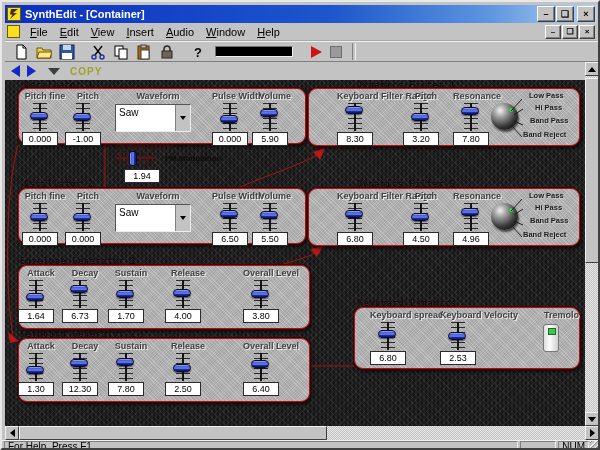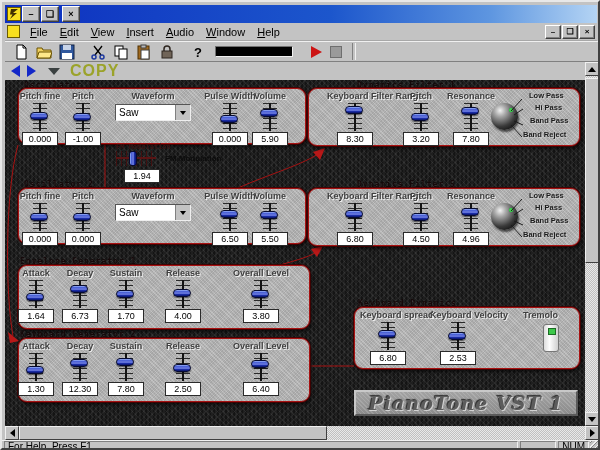--- a/index.html
+++ b/index.html
@@ -37,53 +37,53 @@
   .tsep{width:2px;height:17px;border-left:1px solid #808080;border-right:1px solid #f0f0f0;margin-left:4px;flex:none;}
   
   .navbar{position:absolute;left:3px;top:60px;width:580px;height:18px;background:#c3c3c3;
     display:flex;align-items:center;padding:0 3px;box-sizing:border-box;}
   .navbtn{width:15px;height:15px;display:flex;align-items:center;justify-content:center;flex:none;margin-right:1px;}
   .tri-l{width:0;height:0;border-right:9px solid #1428c8;border-top:6px solid transparent;border-bottom:6px solid transparent;}
   .tri-r{width:0;height:0;border-left:9px solid #1428c8;border-top:6px solid transparent;border-bottom:6px solid transparent;}
   .patchbox{width:128px;height:15px;border:1px solid;border-color:#707070 #f0f0f0 #f0f0f0 #707070;
     box-shadow:inset 1px 1px 0 #404040;background:#fff;font:11px "Liberation Sans",sans-serif;padding:0 3px;margin:0 2px;}
   .ddarrow{width:0;height:0;border-top:7px solid #3a4040;border-left:6px solid transparent;border-right:6px solid transparent;margin:0 10px 0 8px;}
-  .copylabel{font-size:16px;font-weight:bold;letter-spacing:1px;color:#9ba32a;}
+  .copylabel{font-size:10px;font-weight:bold;letter-spacing:1px;color:#9ba32a;}
   
   .canvas{position:absolute;left:3px;top:78px;width:580px;height:346px;overflow:hidden;
     background-color:#1f1f1f;
     background-image:
       repeating-linear-gradient(45deg,rgba(255,255,255,.06) 0 1px,transparent 1px 4px),
       repeating-linear-gradient(135deg,rgba(255,255,255,.05) 0 1px,transparent 1px 4px),
       repeating-linear-gradient(90deg,rgba(0,0,0,.35) 0 2px,transparent 2px 4px);}
   .wires{position:absolute;left:0;top:0;pointer-events:none;}
   .panel{position:absolute;border:1px solid #a81212;border-radius:9px;
     background-color:#b2b2b2;
     background-image:
       repeating-linear-gradient(45deg,rgba(255,255,255,.22) 0 1px,transparent 1px 3px),
       repeating-linear-gradient(-45deg,rgba(50,50,50,.10) 0 1px,transparent 1px 2px);
     box-shadow:0 0 0 1px rgba(70,0,0,.85),2px 3px 3px rgba(0,0,0,.55);}
   .ptitle{position:absolute;font:bold 8px "DejaVu Sans Mono",monospace;color:#15090a;letter-spacing:1px;
     text-shadow:0 1px 0 rgba(160,140,140,.18);white-space:nowrap;}
   
   .vslider{position:absolute;top:2px;width:56px;text-align:center;}
   .slabel{font:bold 9px "Liberation Sans",sans-serif;color:#3f3f3f;text-shadow:1px 1px 0 rgba(242,242,242,.95);
-    white-space:nowrap;height:11px;}
+    white-space:nowrap;height:11px;margin-left:10px;}
   .strack{position:relative;width:14px;height:28px;margin:1px auto 1px auto;
     background:
       linear-gradient(90deg,transparent 6px,#141414 6px 8px,transparent 8px),
       repeating-linear-gradient(180deg,#2a2a2a 0 1px,transparent 1px 5px);}
   .sknob{position:absolute;left:-3px;width:18px;height:8px;border-radius:4px;border:1px solid #060a30;box-sizing:border-box;
     background:linear-gradient(180deg,#9cb4f8 0%,#2238c8 38%,#e8eeff 50%,#2238c8 62%,#0a1464 100%);
     box-shadow:0 1px 1px rgba(0,0,0,.5);}
   .svalue{width:34px;height:12px;margin:1px auto 0 auto;background:#fff;border:1px solid #2a2a2a;
     font:9px "Liberation Sans",sans-serif;color:#000;overflow:hidden;line-height:12px;}
   
   .combo-wrap{position:absolute;top:2px;width:76px;text-align:center;}
-  .combo{display:flex;width:76px;height:17px;margin-top:2px;border:1px solid;border-color:#555 #eee #eee #555;
+  .combo{display:flex;width:76px;height:28px;margin-top:2px;border:1px solid;border-color:#555 #eee #eee #555;
     background:#fff;box-sizing:border-box;}
   .combo-text{flex:1;font:10px "Liberation Sans",sans-serif;color:#000;text-align:left;padding:2px 0 0 3px;}
   .combo-btn{width:14px;background:#c3c3c3;border-left:1px solid #808080;display:flex;align-items:center;justify-content:center;}
   .carrow{width:0;height:0;border-top:4px solid #000;border-left:3px solid transparent;border-right:3px solid transparent;}
   
   .knob{position:absolute;width:27px;height:27px;border-radius:50%;
     background:radial-gradient(circle at 34% 28%,#f2f2f2 0%,#a8a8a8 22%,#3a3a3a 60%,#000 95%);
     box-shadow:1px 2px 2px rgba(0,0,0,.6);}
   .kdot{position:absolute;left:18px;top:5px;width:4px;height:4px;border-radius:50%;background:#41d84d;box-shadow:0 0 1px #063;}
   .fmode{position:absolute;font:bold 7.5px "Liberation Sans",sans-serif;color:#1c1c1c;
@@ -93,21 +93,21 @@
   .fm-track{position:absolute;width:40px;height:15px;
     background:
       linear-gradient(180deg,transparent 6px,#5a1414 6px 8px,transparent 8px),
       repeating-linear-gradient(90deg,#401010 0 1px,transparent 1px 5px);}
   .fm-knob{position:absolute;top:0;width:8px;height:15px;border-radius:3px;border:1px solid #060a30;box-sizing:border-box;
     background:linear-gradient(90deg,#9cb4f8 0%,#2238c8 38%,#e8eeff 50%,#2238c8 62%,#0a1464 100%);}
   .fm-label{position:absolute;font:bold 8px "Liberation Sans",sans-serif;color:#0c0c0c;white-space:nowrap;}
   .fm-value{position:absolute;width:34px;height:12px;background:#fff;border:1px solid #2a2a2a;
     font:9px "Liberation Sans",sans-serif;text-align:center;line-height:12px;}
   
-  .sw-wrap{position:absolute;text-align:left;width:56px;}
+  .sw-wrap{position:absolute;text-align:right;width:56px;}
   .switch{width:16px;height:28px;margin:3px auto 0 auto;border-radius:3px;background:linear-gradient(90deg,#ddd,#fdfdfd 40%,#cfcfcf);
     border:1px solid #777;box-sizing:border-box;position:relative;}
   .led{position:absolute;left:4px;top:3px;width:6px;height:5px;background:#3cc84a;border:1px solid #1c6a24;}
   
   .brand{position:absolute;background:linear-gradient(180deg,#a2a2a2,#8c8c8c);
     background-image:repeating-linear-gradient(45deg,rgba(255,255,255,.15) 0 1px,transparent 1px 3px),linear-gradient(180deg,#a2a2a2,#8c8c8c);
     border:2px solid;border-color:#c8c8c8 #5a5a5a #5a5a5a #c8c8c8;box-sizing:border-box;
     display:flex;align-items:center;justify-content:center;}
   .brand span{font:italic bold 19px "DejaVu Serif",serif;color:#5c5c5c;
     text-shadow:1px 1px 0 #d2d2d2,-1px -1px 1px #2e2e2e;letter-spacing:1px;white-space:nowrap;}
@@ -135,20 +135,21 @@
 <body>
 
 <div class="win">
 
   <div class="titlebar">
     <span class="appicon">
       <svg width="12" height="12" viewBox="0 0 12 12">
           <path d="M3 1h7l-5 4h4L2 11l2.5-4.5H2z" fill="#403000"></path>
         </svg>
     </span>
+    <span class="ttext">SynthEdit - [Container]</span>
     <span class="wbtn">–</span>
     <span class="wbtn">❑</span>
     <span class="wbtn close">×</span>
   </div>
 
   <div class="menubar">
     <span class="mico"></span>
     <span class="mitem">File</span>
     <span class="mitem">Edit</span>
     <span class="mitem">View</span>
@@ -519,23 +520,20 @@
           </div>
         </div>
       <div class="sw-wrap" style="left:168px;top:2px;">
         <div class="slabel">Tremolo</div>
         <div class="switch">
             <span class="led"></span>
           </div>
       </div>
     </div>
 
-    <div class="brand" style="left:349px;top:310px;width:224px;height:26px;">
-      <span>PianoTone VST 1</span>
-    </div>
   </div>
 
   <div class="vscroll">
     <span class="sbtn" style="left:0;top:0;">
         <span class="arr up"></span>
       </span>
     <span class="sthumb" style="left:0;top:16px;width:14px;height:185px;"></span>
     <span class="sbtn" style="left:0;top:350px;">
         <span class="arr down"></span>
       </span>

